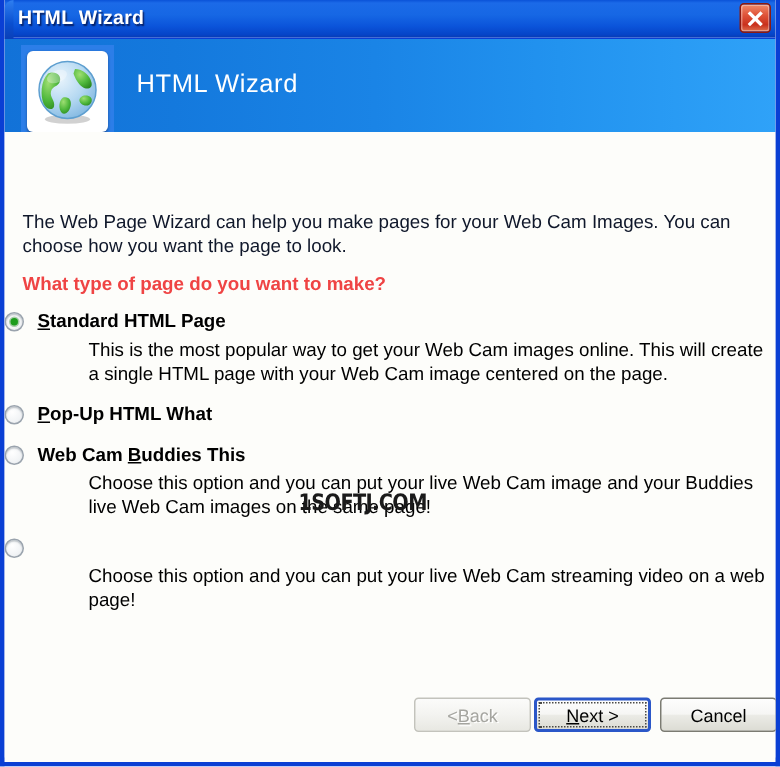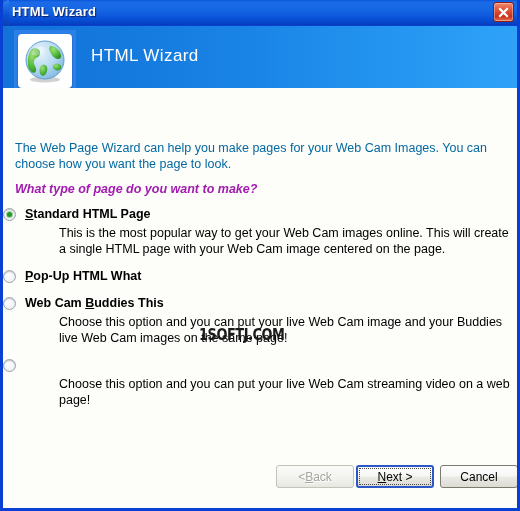--- a/index.html
+++ b/index.html
@@ -109,31 +109,30 @@
     background: #fdfdfa;
     height: 417px;
     box-sizing: border-box;
   }
   .intro {
     position: absolute;
     left: 12px;
     top: 52px;
     width: 490px;
     font-size: 12.5px;
-    color: #0369a1;
+    color: #0f172a;
     line-height: 16px;
   }
   .question {
     position: absolute;
     left: 12px;
     top: 94px;
     font-size: 12.5px;
     font-weight: bold;
-    color: #a21caf;
-    font-style: italic;
+    color: #ef4444;
   }
 
   .options {
     position: absolute;
     left: 0;
     top: 118px;
     width: 495px;
   }
   .option { position: relative; margin-bottom: 11px; }
   .option-head {

